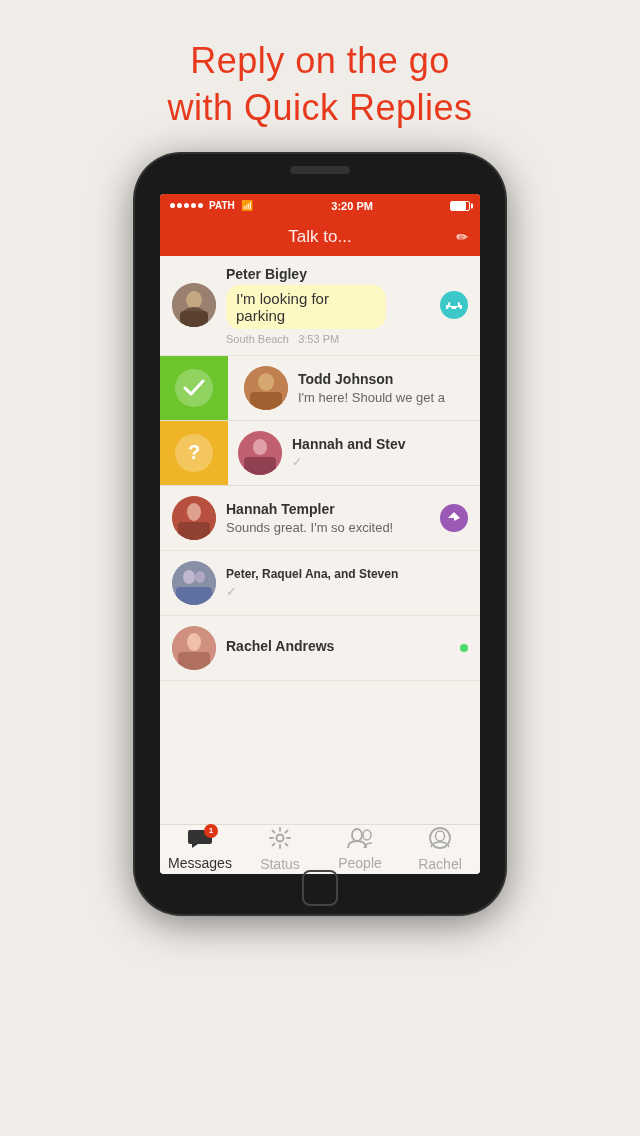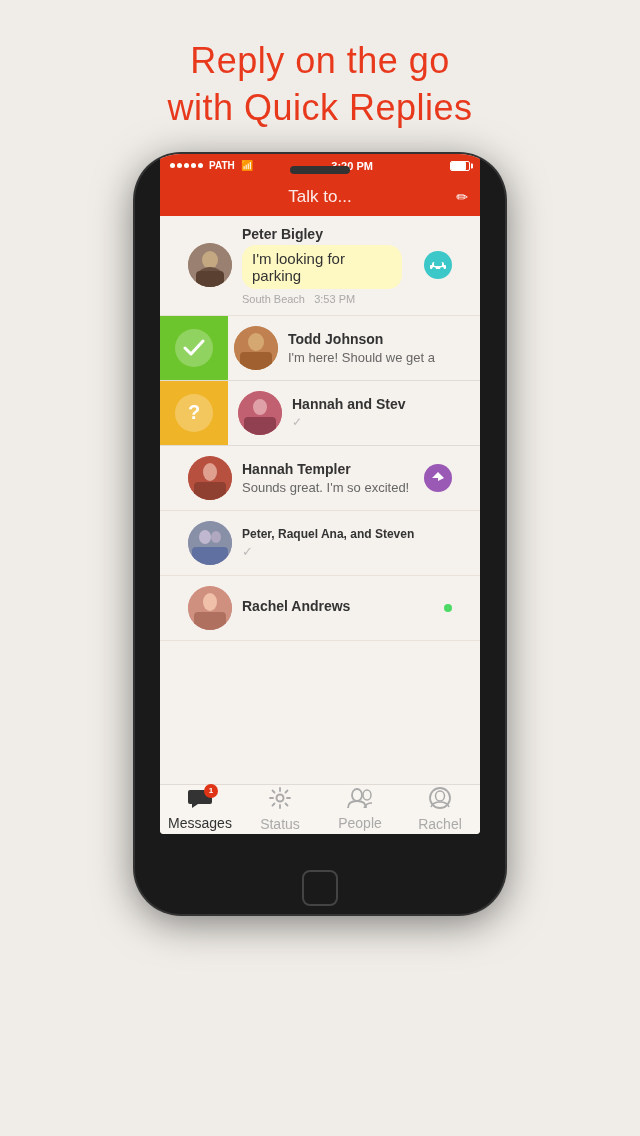--- a/index.html
+++ b/index.html
@@ -60,20 +60,21 @@
       background: #333;
       border-radius: 4px;
       z-index: 10;
     }
 
     
     .screen {
       width: 320px;
       height: 680px;
       background: #f5f1ec;
+      margin-top: 40px;
       border-radius: 4px;
       overflow: hidden;
       display: flex;
       flex-direction: column;
       position: relative;
     }
 
     
     .status-bar {
       background: #e03416;
@@ -163,21 +164,21 @@
     
     .messages-list {
       flex: 1;
       overflow: hidden;
       background: #f5f1ec;
     }
 
     .message-item {
       display: flex;
       align-items: center;
-      padding: 10px 28px;
+      padding: 10px 12px;
       border-bottom: 1px solid #e8e2db;
       background: #f5f1ec;
       position: relative;
       min-height: 64px;
     }
 
     .avatar {
       width: 44px;
       height: 44px;
       border-radius: 50%;
@@ -406,21 +407,21 @@
 
 
         <div style="display:flex;align-items:stretch;border-bottom:1px solid #e0dbd4;">
           <div style="background:#6dc52d;width:68px;display:flex;align-items:center;justify-content:center;flex-shrink:0;">
             <div style="width:38px;height:38px;border-radius:50%;background:rgba(255,255,255,0.25);display:flex;align-items:center;justify-content:center;">
               <svg width="22" height="18" viewBox="0 0 22 18">
                 <path d="M2 9 L8 15 L20 2" stroke="white" stroke-width="3" fill="none" stroke-linecap="round" stroke-linejoin="round"></path>
               </svg>
             </div>
           </div>
-          <div style="display:flex;align-items:center;padding:10px 6px;background:#f5f1ec;flex:1;">
+          <div style="display:flex;align-items:center;padding:10px 16px;background:#f5f1ec;flex:1;">
             <div class="avatar" style="background:linear-gradient(160deg,#d4986a,#a07040);margin-right:10px;width:44px;height:44px;border-radius:50%;flex-shrink:0;overflow:hidden;">
               <svg width="44" height="44" viewBox="0 0 44 44">
                 <rect width="44" height="44" rx="22" fill="#c08050"></rect>
                 <ellipse cx="22" cy="16" rx="8" ry="9" fill="#d4a870"></ellipse>
                 <rect x="6" y="26" width="32" height="18" rx="4" fill="#a06030"></rect>
               </svg>
             </div>
             <div class="message-content">
               <div class="sender-name">Todd Johnson</div>
               <div class="message-preview">I'm here! Should we get a</div>

